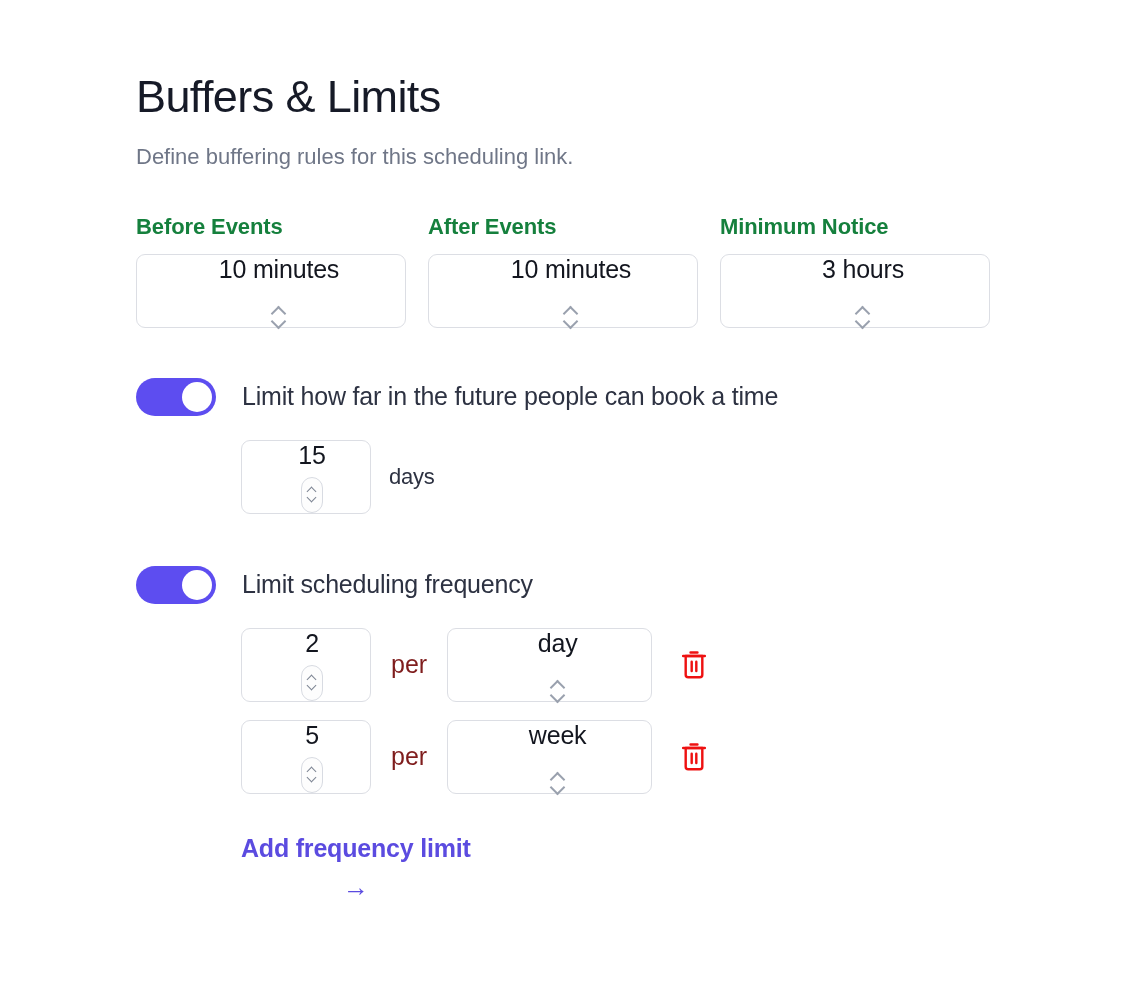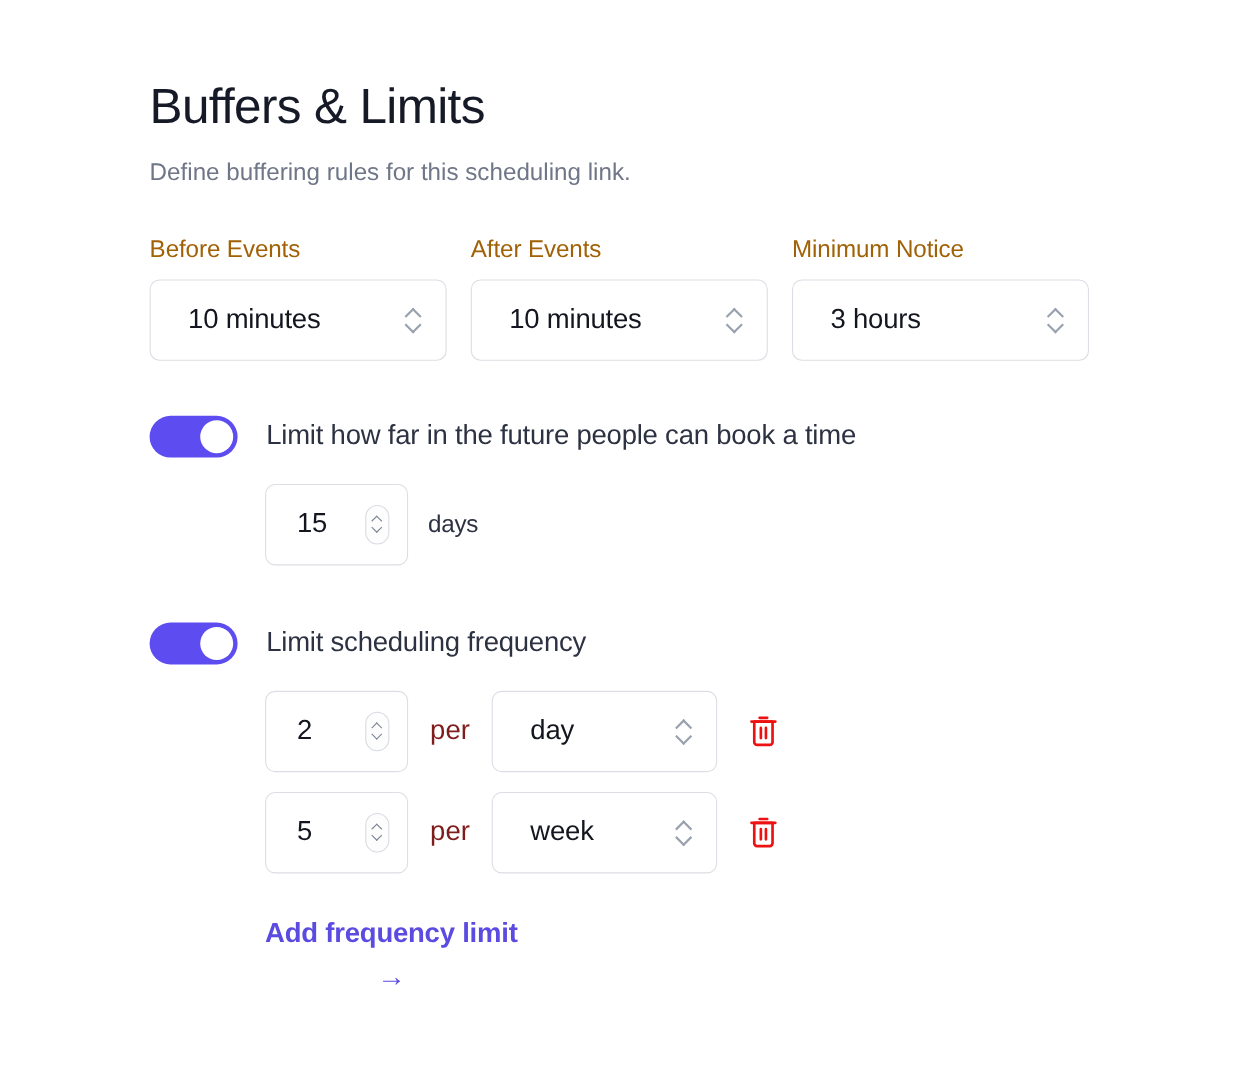--- a/index.html
+++ b/index.html
@@ -47,37 +47,38 @@
     align-items: flex-start;
     gap: 22px;
     margin-bottom: 50px;
   }
   .field {
     display: flex;
     flex-direction: column;
   }
   .field-label {
     font-size: 22px;
-    font-weight: 400;
-    color: #a16207;
+    font-weight: 700;
+    color: #15803d;
     margin-bottom: 14px;
     letter-spacing: -0.1px;
   }
 
   
   .ctrl {
     box-sizing: border-box;
     display: flex;
     align-items: center;
     justify-content: space-between;
     background: #ffffff;
     border: 1px solid #dcdee4;
     border-radius: 9px;
     height: 74px;
     padding: 0 18px 0 34px;
+    flex-direction: column;
   }
   .ctrl.select-lg { width: 270px; }
   .ctrl.select-md { width: 205px; }
   .ctrl-value {
     font-size: 25px;
     color: #13161f;
     letter-spacing: -0.2px;
     white-space: nowrap;
   }
 

